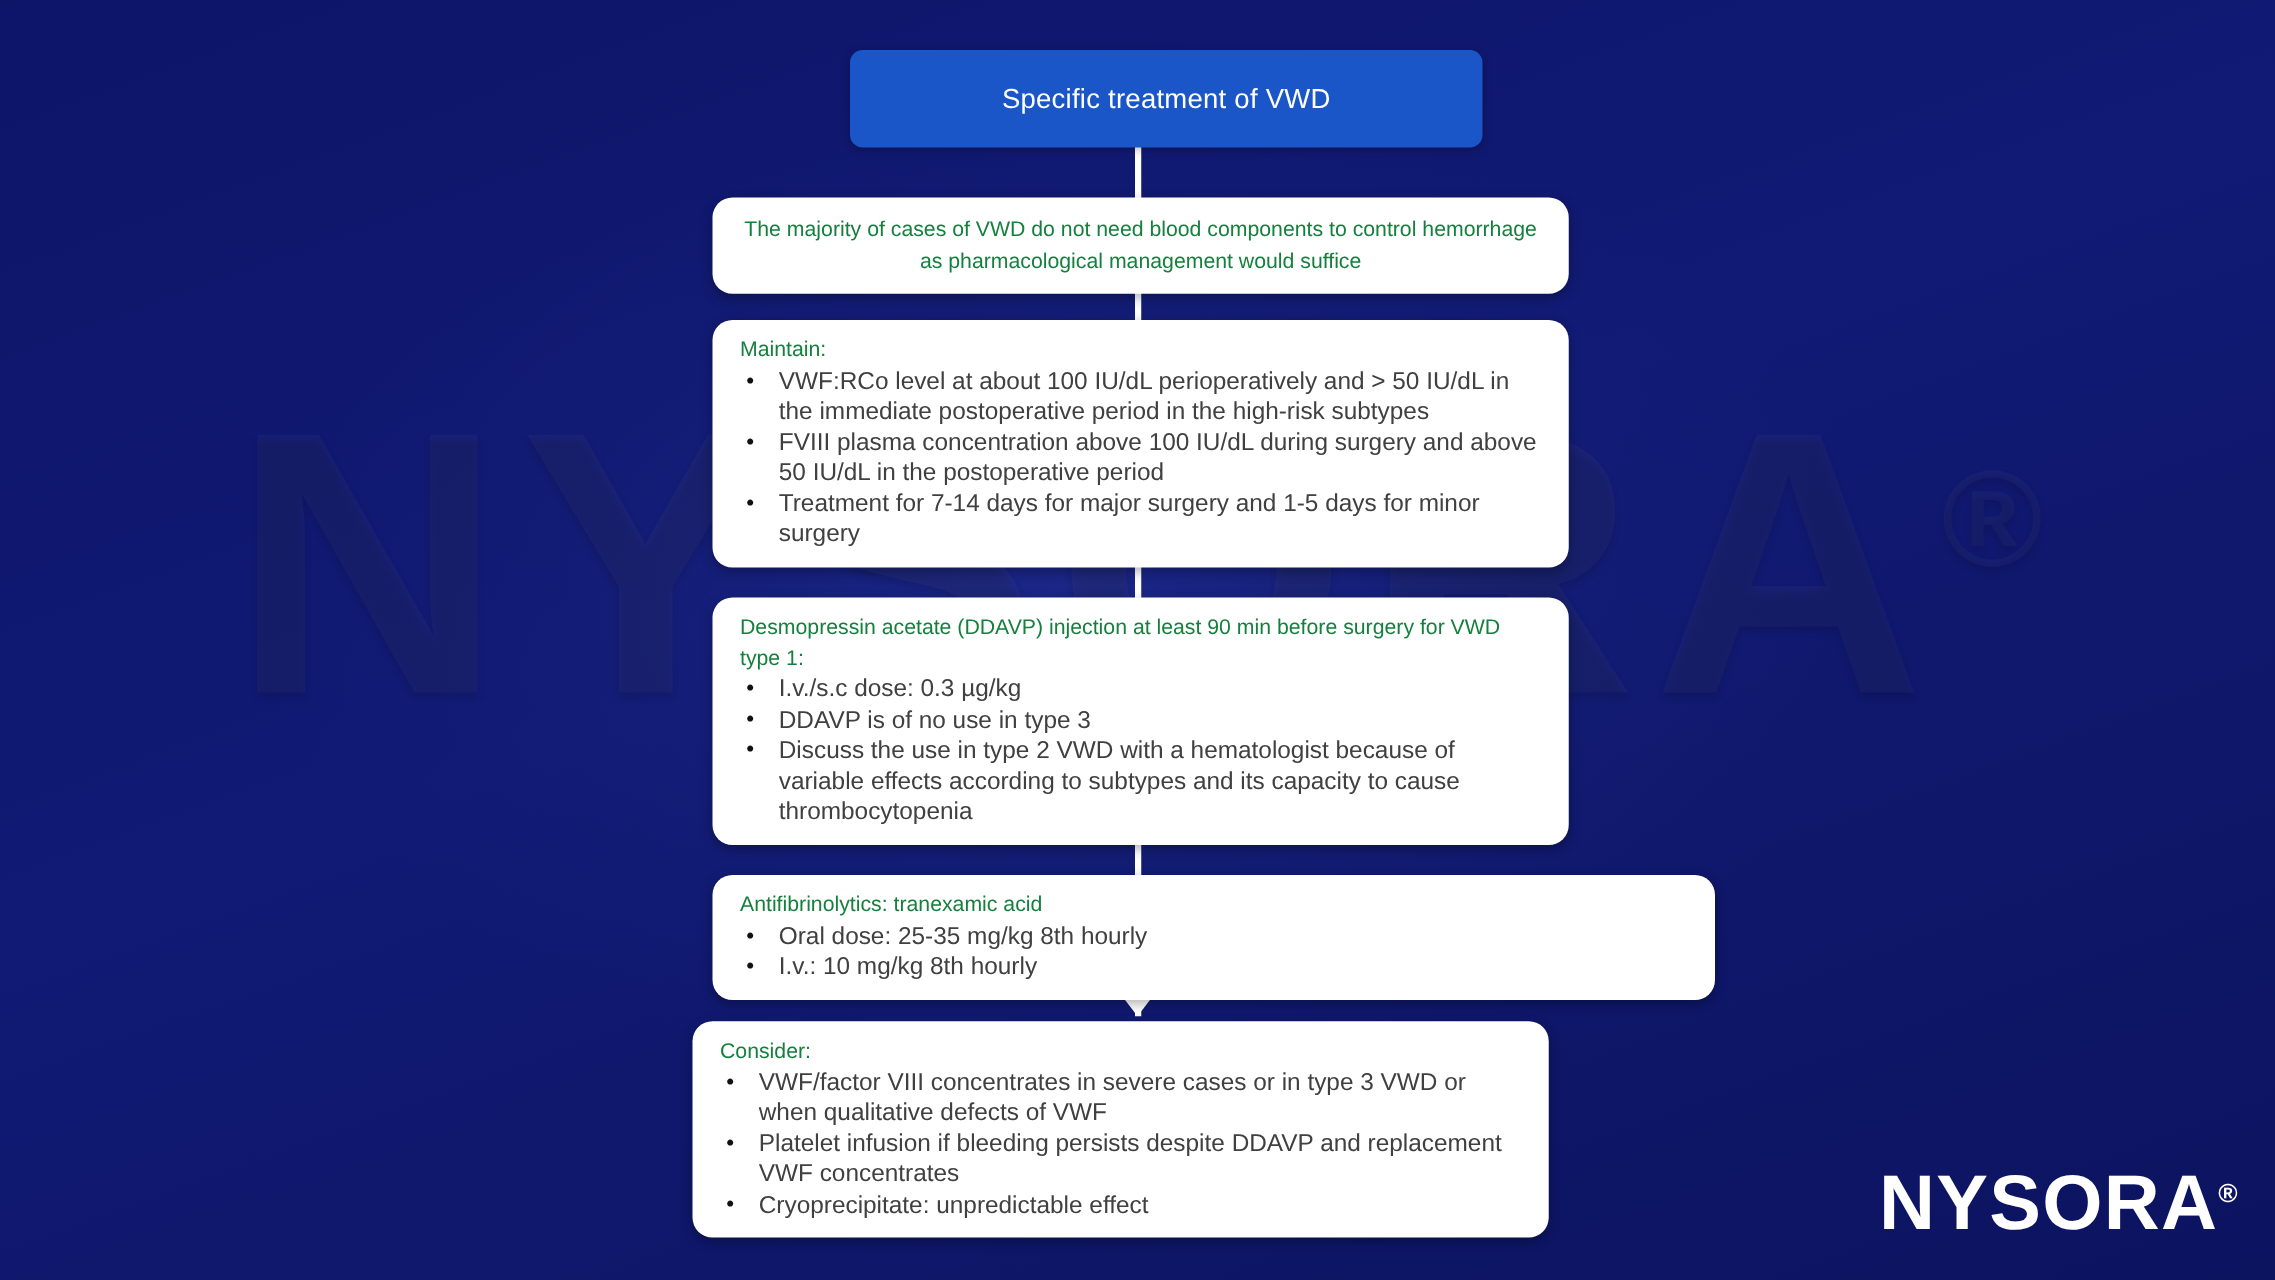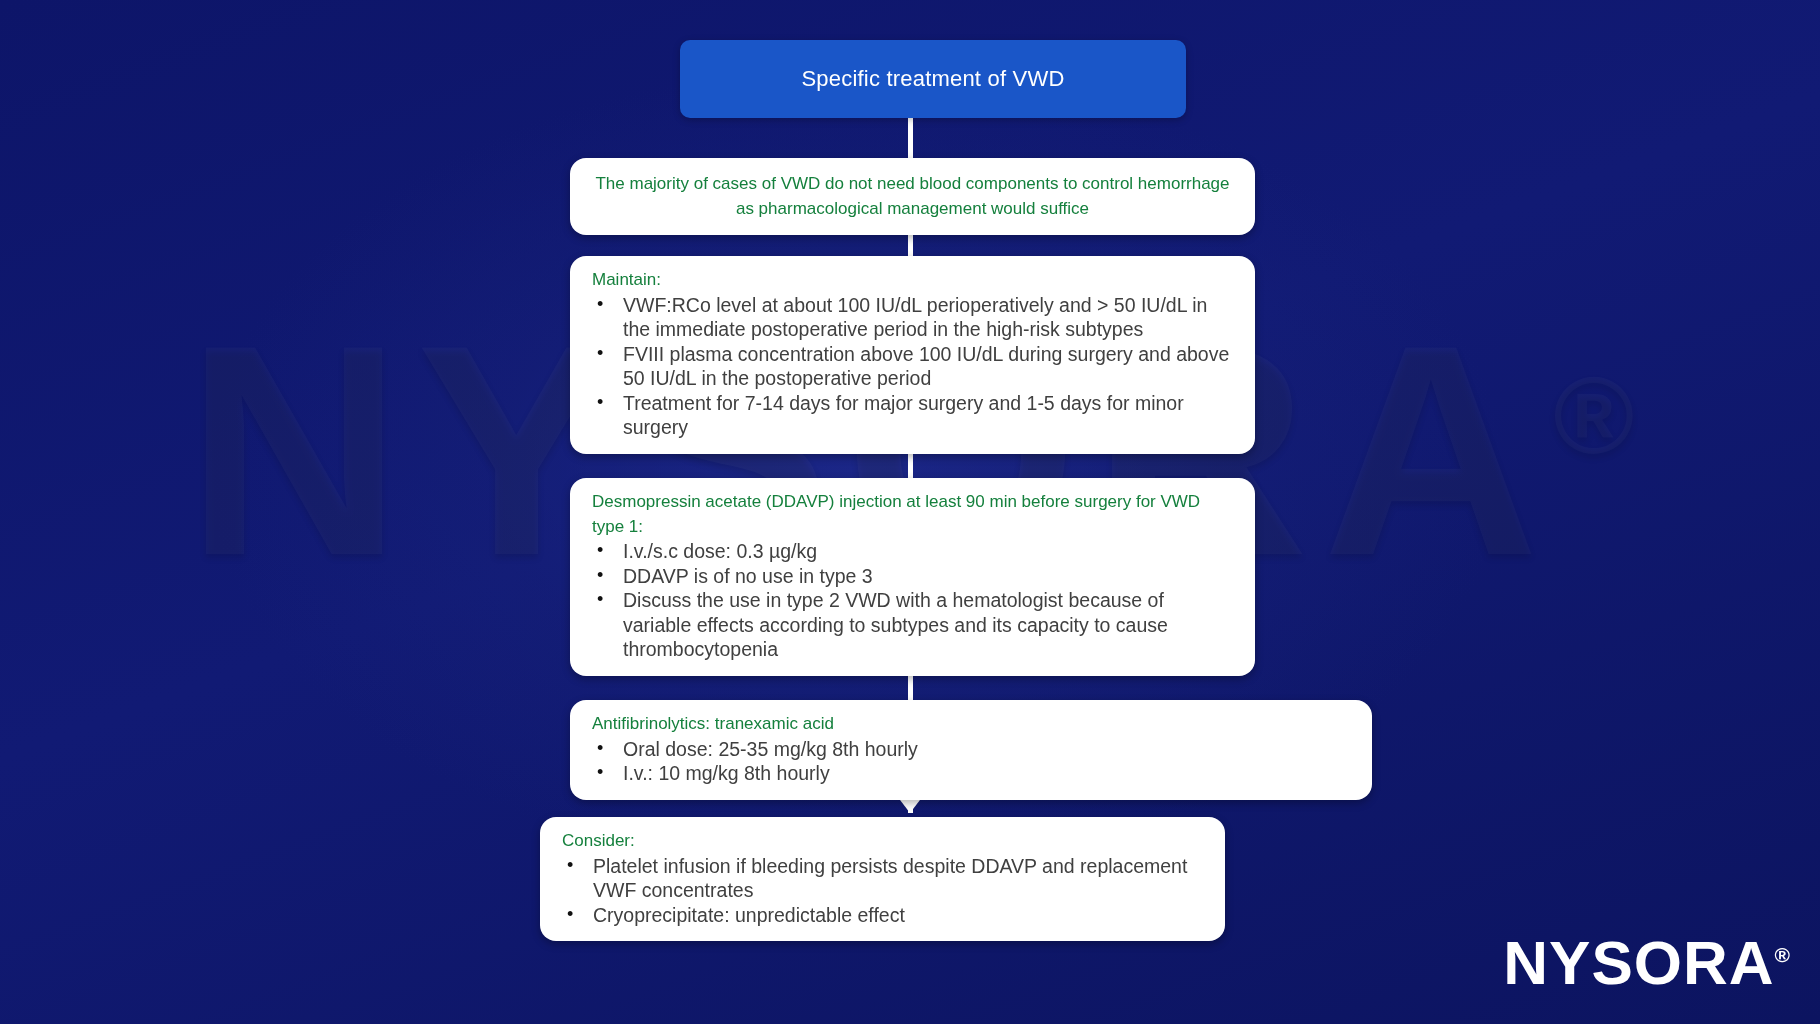--- a/index.html
+++ b/index.html
@@ -124,21 +124,21 @@
     top: -1px;
     font-size: 18px;
     color: #111;
   }
 
   
   #card-majority { left: 570px; top: 158px;  width: 685px; padding-top: 14px; }
   #card-maintain { left: 570px; top: 256px;  width: 685px; }
   #card-ddavp    { left: 570px; top: 478px;  width: 685px; }
   #card-antifib  { left: 570px; top: 700px;  width: 802px; }
-  #card-consider { left: 540px; top: 817px;  width: 685px; }
+  #card-consider { left: 554px; top: 817px;  width: 685px; }
 
   
   .connector {
     position: absolute;
     left: 908px;
     width: 5px;
     background: #ffffff;
     z-index: 1;
   }
   #conn-1 { top: 112px; height: 54px; }
@@ -225,20 +225,21 @@
       <div class="lead">Antifibrinolytics: tranexamic acid</div>
       <ul class="bullets">
         <li>Oral dose: 25-35 mg/kg 8th hourly</li>
         <li>I.v.: 10 mg/kg 8th hourly</li>
       </ul>
     </div>
 
     <div class="node card" id="card-consider">
       <div class="lead">Consider:</div>
       <ul class="bullets">
+        <li>VWF/factor VIII concentrates in severe cases or in type 3 VWD or when qualitative defects of VWF</li>
         <li>Platelet infusion if bleeding persists despite DDAVP and replacement VWF concentrates</li>
         <li>Cryoprecipitate: unpredictable effect</li>
       </ul>
     </div>
 
   </div>
 
   <div id="logo"><span>NYSORA</span><span class="reg">®</span></div>
 
 </div>

